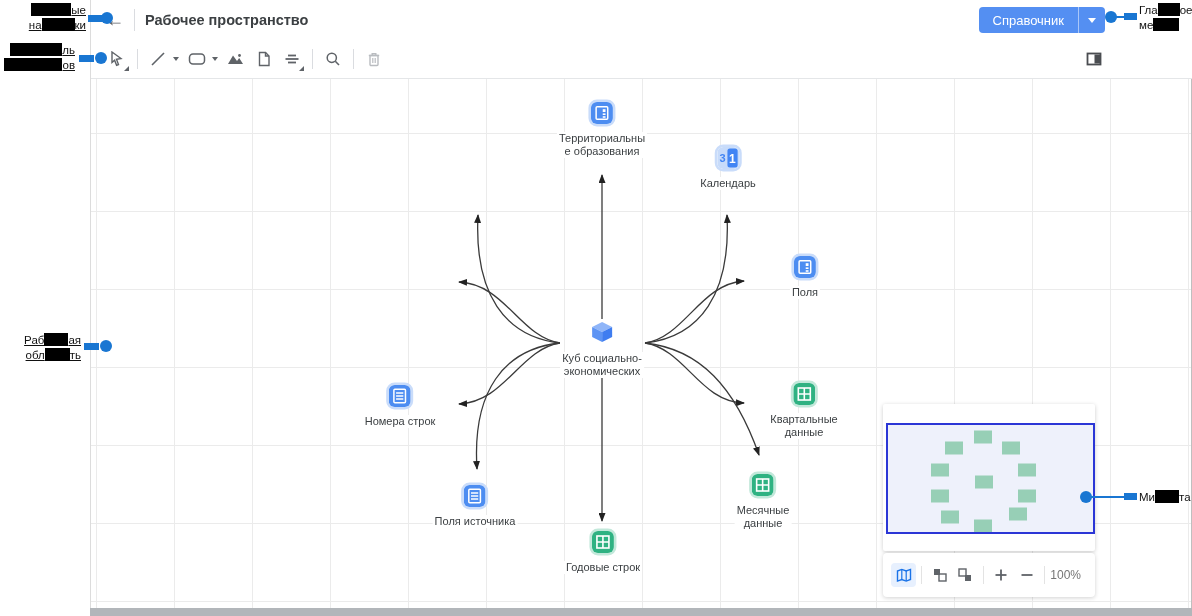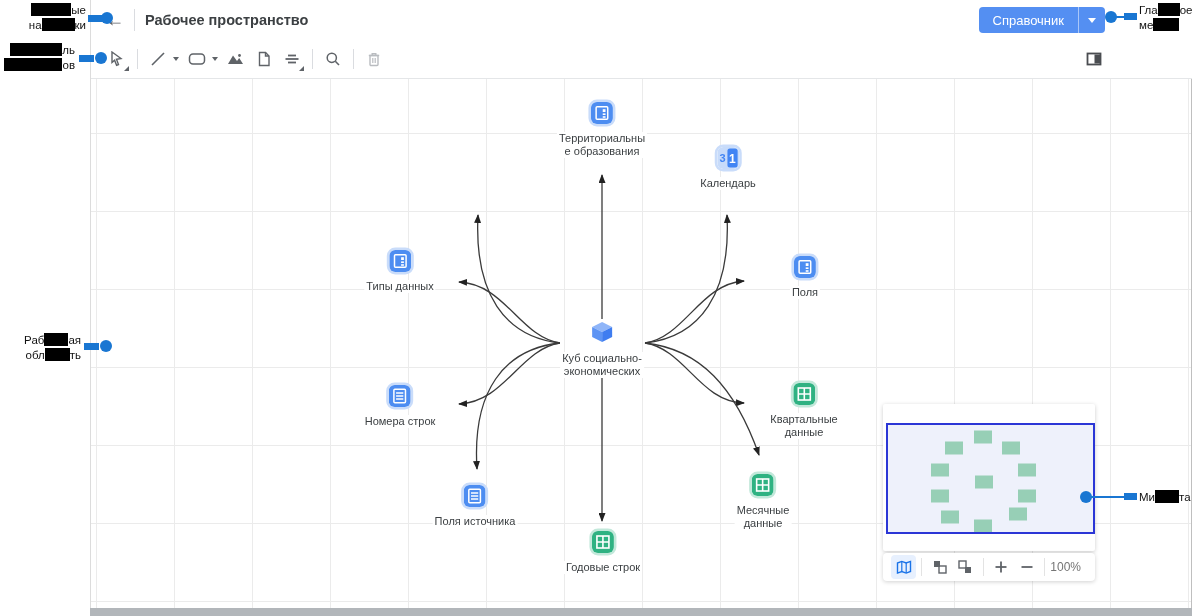--- a/index.html
+++ b/index.html
@@ -44,30 +44,30 @@
   .halo-blue{border-radius:6px;box-shadow:0 0 0 2.5px #c9dcfa;}
   .halo-green{border-radius:6px;box-shadow:0 0 0 2.5px #c2e8da;}
   .vline-sep{position:absolute;left:90px;top:0;bottom:8px;width:1px;background:#dcdcdc;z-index:30;}
   .hscroll{position:absolute;left:90px;right:0;bottom:0;height:8px;background:#b2b6ba;z-index:25;}
   
   .minimap-panel{position:absolute;left:793px;top:325px;width:212px;height:147px;background:#fff;
                  box-shadow:0 1px 4px rgba(0,0,0,.2);border-radius:2px;z-index:10;}
   .minimap-view{position:absolute;left:3px;top:19px;width:209px;height:111px;background:#eef1fb;
                 border:2px solid #2b36d6;box-sizing:border-box;overflow:hidden;}
   .mblock{position:absolute;width:18px;height:13px;background:#97cfb6;transform:translate(-50%,-50%);}
-  .minimap-controls{position:absolute;left:793px;top:474px;width:212px;height:28px;background:#fff;
+  .minimap-controls{position:absolute;left:793px;top:474px;width:212px;height:44px;background:#fff;
                     border-radius:4px;box-shadow:0 1px 4px rgba(0,0,0,.18);display:flex;align-items:center;
                     padding:0 8px;box-sizing:border-box;z-index:10;}
   .mm-btn{width:26px;height:24px;display:flex;align-items:center;justify-content:center;border-radius:4px;cursor:pointer;}
   .mm-btn.active{background:#e7f0fe;}
   .mm-sep{width:1px;height:18px;background:#e3e3e3;margin:0 5px;}
   .zoom-label{margin-left:auto;margin-right:6px;font-size:12px;color:#757575;}
   
   .annotation{position:absolute;font-size:11.5px;line-height:15px;color:#111;z-index:50;}
-  .ann-left{text-align:right;}
+  .ann-left{text-align:right;text-decoration:underline;}
   .redact{display:inline-block;background:#000;height:13px;vertical-align:-2px;}
   .conn-bar{position:absolute;width:15px;height:7px;background:#1976d2;z-index:50;}
   .conn-dot{position:absolute;width:12px;height:12px;border-radius:50%;background:#1976d2;z-index:50;}
   .conn-line{position:absolute;height:2px;background:#1976d2;z-index:50;}
 </style>
 </head>
 <body>
 
 <div id="root">
 
@@ -197,30 +197,20 @@
     <div class="node" style="left:638px;top:79px">
       <svg class="ic halo-blue" width="22" height="22" viewBox="0 0 22 22">
         <rect width="22" height="22" rx="4.5" fill="#c7dbfa"></rect>
         <rect x="10.2" y="1.6" width="10.2" height="18.8" rx="2.5" fill="#4285f4"></rect>
         <text x="5.4" y="15" font-size="11" font-weight="bold" fill="#4285f4" text-anchor="middle" font-family="Liberation Sans, sans-serif">3</text>
         <text x="15.2" y="15.6" font-size="12" font-weight="bold" fill="#fff" text-anchor="middle" font-family="Liberation Sans, sans-serif">1</text>
       </svg>
       <div class="nlabel">Календарь</div>
     </div>
 
-    <div class="node" style="left:310px;top:182px">
-      <svg class="ic halo-blue" width="22" height="22" viewBox="0 0 22 22">
-        <rect width="22" height="22" rx="4.5" fill="#4d8df1"></rect>
-        <rect x="5.2" y="4.8" width="11.6" height="12.4" rx="1" fill="none" stroke="#fff" stroke-width="1.5"></rect>
-        <rect x="11.8" y="7.2" width="2.8" height="2.8" fill="#fff"></rect>
-        <rect x="11.8" y="11.4" width="2.8" height="1.6" fill="#fff"></rect>
-        <rect x="11.8" y="14.2" width="2.8" height="1.6" fill="#fff"></rect>
-      </svg>
-      <div class="nlabel">Типы данных</div>
-    </div>
 
     <div class="node" style="left:715px;top:188px">
       <svg class="ic halo-blue" width="22" height="22" viewBox="0 0 22 22">
         <rect width="22" height="22" rx="4.5" fill="#4d8df1"></rect>
         <rect x="5.2" y="4.8" width="11.6" height="12.4" rx="1" fill="none" stroke="#fff" stroke-width="1.5"></rect>
         <rect x="11.8" y="7.2" width="2.8" height="2.8" fill="#fff"></rect>
         <rect x="11.8" y="11.4" width="2.8" height="1.6" fill="#fff"></rect>
         <rect x="11.8" y="14.2" width="2.8" height="1.6" fill="#fff"></rect>
       </svg>
       <div class="nlabel">Поля</div>

